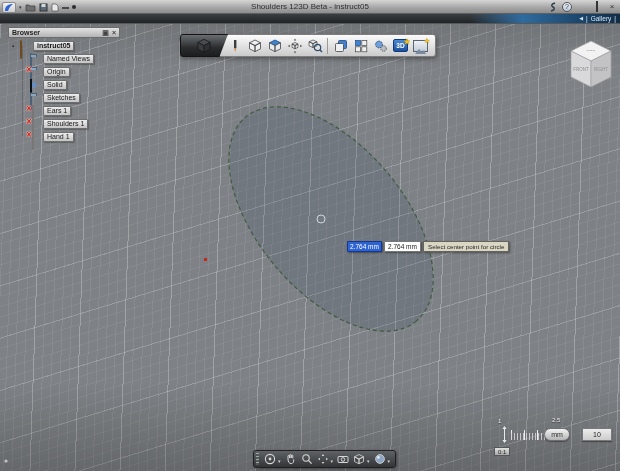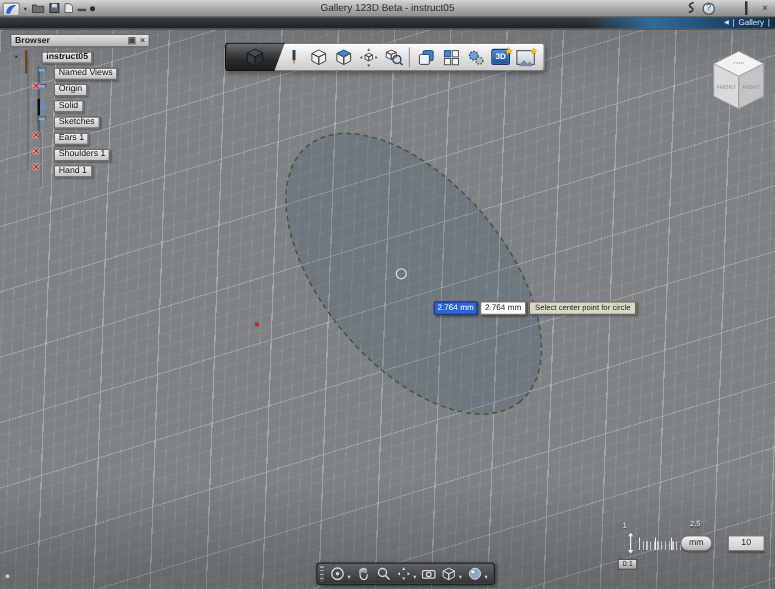--- a/index.html
+++ b/index.html
@@ -107,21 +107,21 @@
     background:linear-gradient(#e0e0e0,#a8a8a8); border:1px solid #55585a; }
   .units-btn { left:544px; top:404px; width:26px; height:13px; border-radius:7px; font-size:7px; line-height:11px; text-align:center;
     color:#2c2c2c; background:linear-gradient(#f4f4f4,#b4b4b4); border:1px solid #6d7072; box-shadow:0 1px 1px rgba(0,0,0,0.35); }
   .grid-field { left:582px; top:404px; width:30px; height:13px; font-size:7px; line-height:11px; text-align:center;
     color:#222; background:linear-gradient(#ececec,#cdcdcd); border:1px solid #77797b; box-shadow:0 1px 1px rgba(0,0,0,0.35); }
 </style>
 </head>
 <body>
 
 <div class="abs titlebar">
-  <div class="abs tb-title">Gallery 123D Beta - instruct05</div>
+  <div class="abs tb-title">Shoulders 123D Beta - instruct05</div>
   <div class="abs tb-left">
     <span class="tb-logo">
       <svg width="10" height="9" viewBox="0 0 10 9">
           <path d="M1 8 C1 3 4 1 9 1 C6 3 5 5 4 8 Z" fill="#2e63d4"></path>
         </svg>
     </span>
     <span style="font-size:5px;color:#333;">▾</span>
     <span>
       <svg width="11" height="9" viewBox="0 0 11 9">
           <path d="M1 2 h3 l1 1 h5 v5 h-9 Z" fill="#6f6f6f" stroke="#3c3c3c" stroke-width="0.7"></path>

